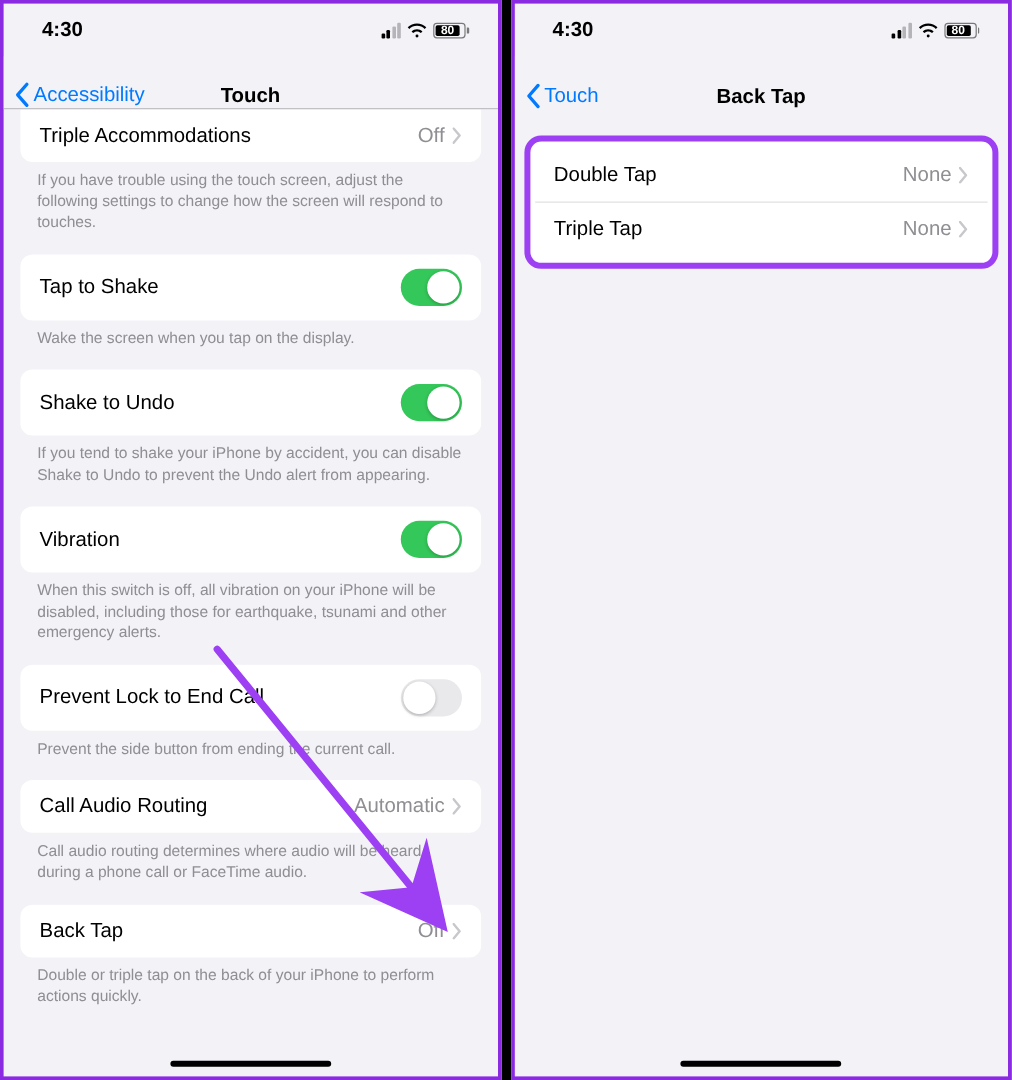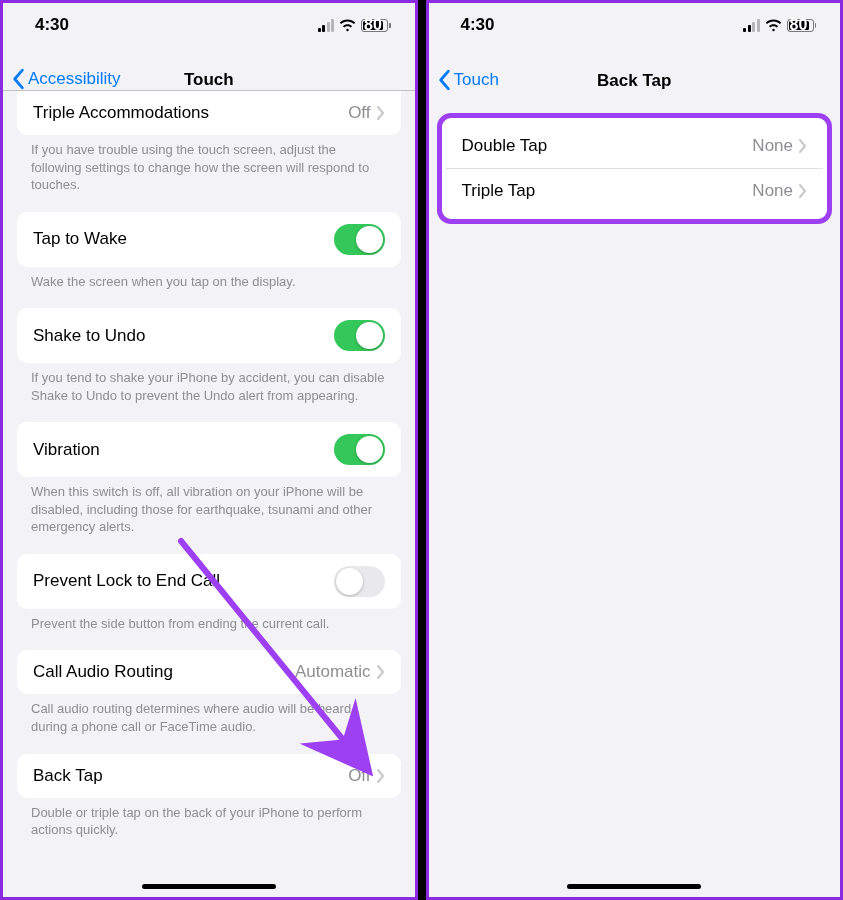--- a/index.html
+++ b/index.html
@@ -29,21 +29,21 @@
   font-weight: 600;
   color: #000;
 }
 .status-right { display: flex; align-items: center; gap: 5px; }
 .signal-icon { display: inline-flex; align-items: flex-end; gap: 1.5px; }
 .signal-icon span { width: 3px; background: #000; border-radius: 1px; }
 .signal-icon span.dim { background: rgba(0,0,0,0.25); }
 .wifi-icon { width: 17px; height: 13px; }
 .battery-wrap { display: flex; align-items: center; gap: 1px; }
 .battery-icon { width: 27px; height: 13px; border: 1px solid rgba(0,0,0,0.5); border-radius: 3px; position: relative; }
-.battery-fill { position: absolute; left: 1px; top: 1px; bottom: 1px; width: 80%; background: #000; border-radius: 1.5px; display: flex; align-items: center; justify-content: center; color: #fff; font-size: 16px; font-weight: 600; }
+.battery-fill { position: absolute; left: 1px; top: 1px; bottom: 1px; width: 80%; background: #000; border-radius: 1.5px; display: flex; align-items: center; justify-content: center; color: #fff; font-size: 10px; font-weight: 600; }
 .battery-tip { width: 1.5px; height: 5px; background: rgba(0,0,0,0.5); border-radius: 0 1px 1px 0; }
 
 .nav-bar {
   height: 44px;
   display: flex;
   align-items: flex-end;
   position: relative;
   border-bottom: 0.5px solid rgba(0,0,0,0.15);
   background: #f2f2f7;
 }
@@ -184,21 +184,21 @@
                 <path d="M1 1l5 6-5 6" stroke="#c7c7cc" stroke-width="2" fill="none" stroke-linecap="round" stroke-linejoin="round"></path>
               </svg>
             </span>
         </span>
       </div>
       <div class="footer">If you have trouble using the touch screen, adjust the following settings to change how the screen will respond to touches.</div>
     </div>
 
     <div class="group">
       <div class="cell">
-        <span class="cell-label">Tap to Wake</span>
+        <span class="cell-label">Tap to Shake</span>
         <div class="toggle on">
             <div class="knob"></div>
           </div>
       </div>
       <div class="footer">Wake the screen when you tap on the display.</div>
     </div>
 
     <div class="group">
       <div class="cell">
         <span class="cell-label">Shake to Undo</span>

